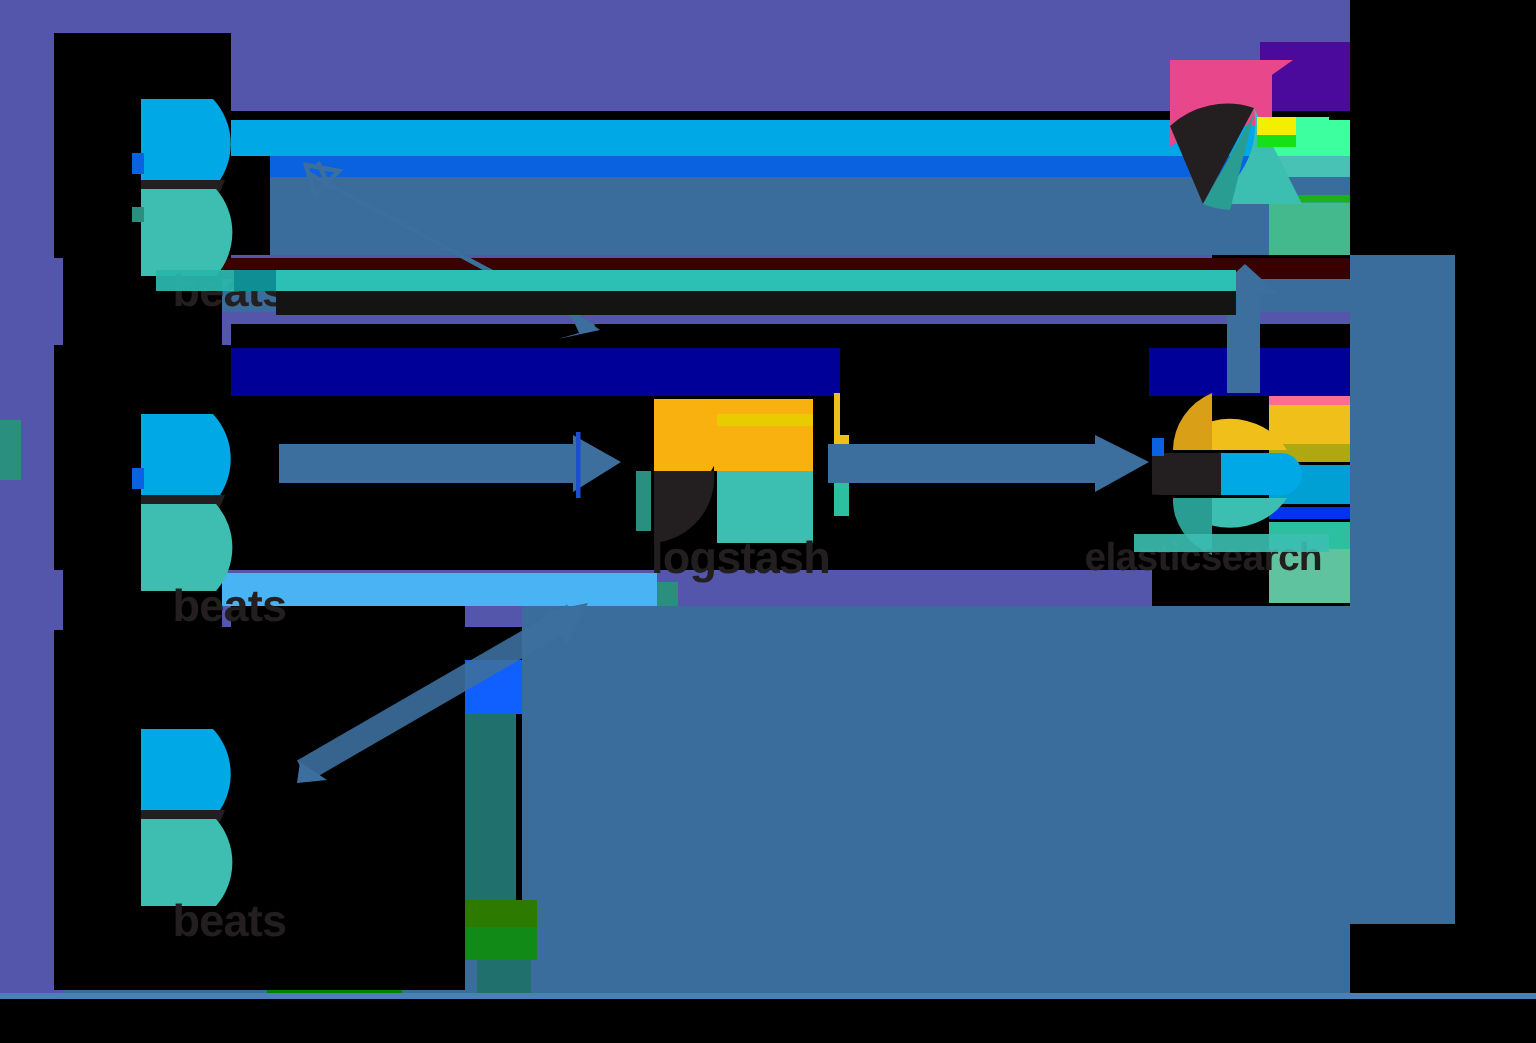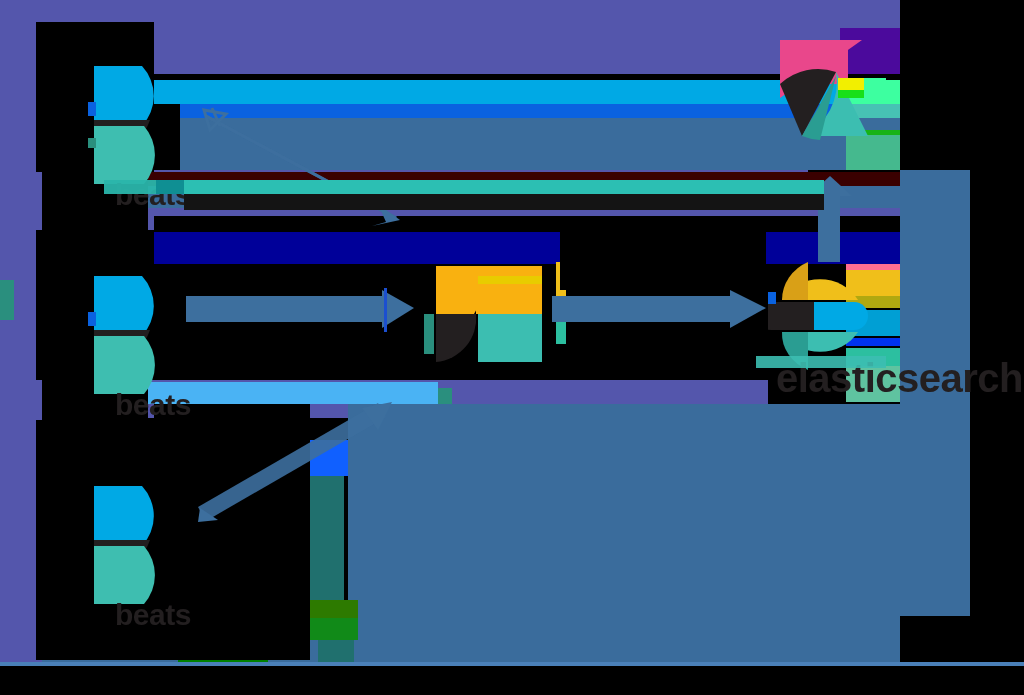--- a/index.html
+++ b/index.html
@@ -162,33 +162,34 @@
   <div class="logo" style="left:424px;top:258px;">
     <svg width="120" height="110" viewBox="0 0 120 110">
       <path d="M12 8 H52 a46 46 0 0 1 -2 48 H12 Z" fill="#f9b110"></path>
       <rect x="52" y="8" width="66" height="48" fill="#f9b110"></rect>
       <path d="M12 56 H52 a44 44 0 0 1 -40 48 Z" fill="#231f20"></path>
       <rect x="54" y="56" width="64" height="48" fill="#3cbeb1"></rect>
       <rect x="0" y="56" width="10" height="40" fill="#2a8f7e"></rect>
       <rect x="54" y="18" width="64" height="8" fill="#e8cc00"></rect>
     </svg>
   </div>
+  <div class="label" style="left:434px;top:356px;font-size:30px;">logstash</div>
 
   <div class="logo" style="left:768px;top:262px;">
     <svg width="110" height="110" viewBox="0 0 110 110">
       <path d="M14 38 a44 42 0 0 1 76 0 Z" fill="#f0bf1a"></path>
       <path d="M14 38 a44 42 0 0 1 26 -38 L40 38 Z" fill="#d9a017"></path>
       <path d="M6 40 H46 V68 H6 a30 14 0 0 1 0 -28 Z" fill="#231f20"></path>
       <path d="M46 40 H86 a14 14 0 0 1 0 28 H46 Z" fill="#00a9e5"></path>
       <path d="M14 70 a44 40 0 0 0 76 0 Z" fill="#3cbeb1"></path>
       <path d="M14 70 a44 40 0 0 0 26 38 L40 70 Z" fill="#2a9d92"></path>
       <rect x="0" y="30" width="8" height="12" fill="#0a62e0"></rect>
     </svg>
   </div>
-  <div class="label" style="left:776px;top:356px;font-size:40px;">elasticsearch</div>
+  <div class="label" style="left:723px;top:356px;font-size:26px;">elasticsearch</div>
 
   <div class="logo" style="left:776px;top:36px;">
     <svg width="110" height="112" viewBox="0 0 110 112">
       <path d="M4 4 H86 L4 62 Z" fill="#e9478b"></path>
       <rect x="4" y="4" width="68" height="44" fill="#e9478b"></rect>
       <path d="M4 48 a56 56 0 0 1 56 -12 L26 100 Z" fill="#231f20"></path>
       <path d="M60 36 a56 58 0 0 1 -34 64 H92 Z" fill="#3cbeb1"></path>
       <path d="M26 100 a56 58 0 0 0 18 4 L60 40 Z" fill="#2a9d92"></path>
       <rect x="62" y="42" width="26" height="12" fill="#f2ef00"></rect>
       <rect x="62" y="54" width="26" height="8" fill="#18e018"></rect>

